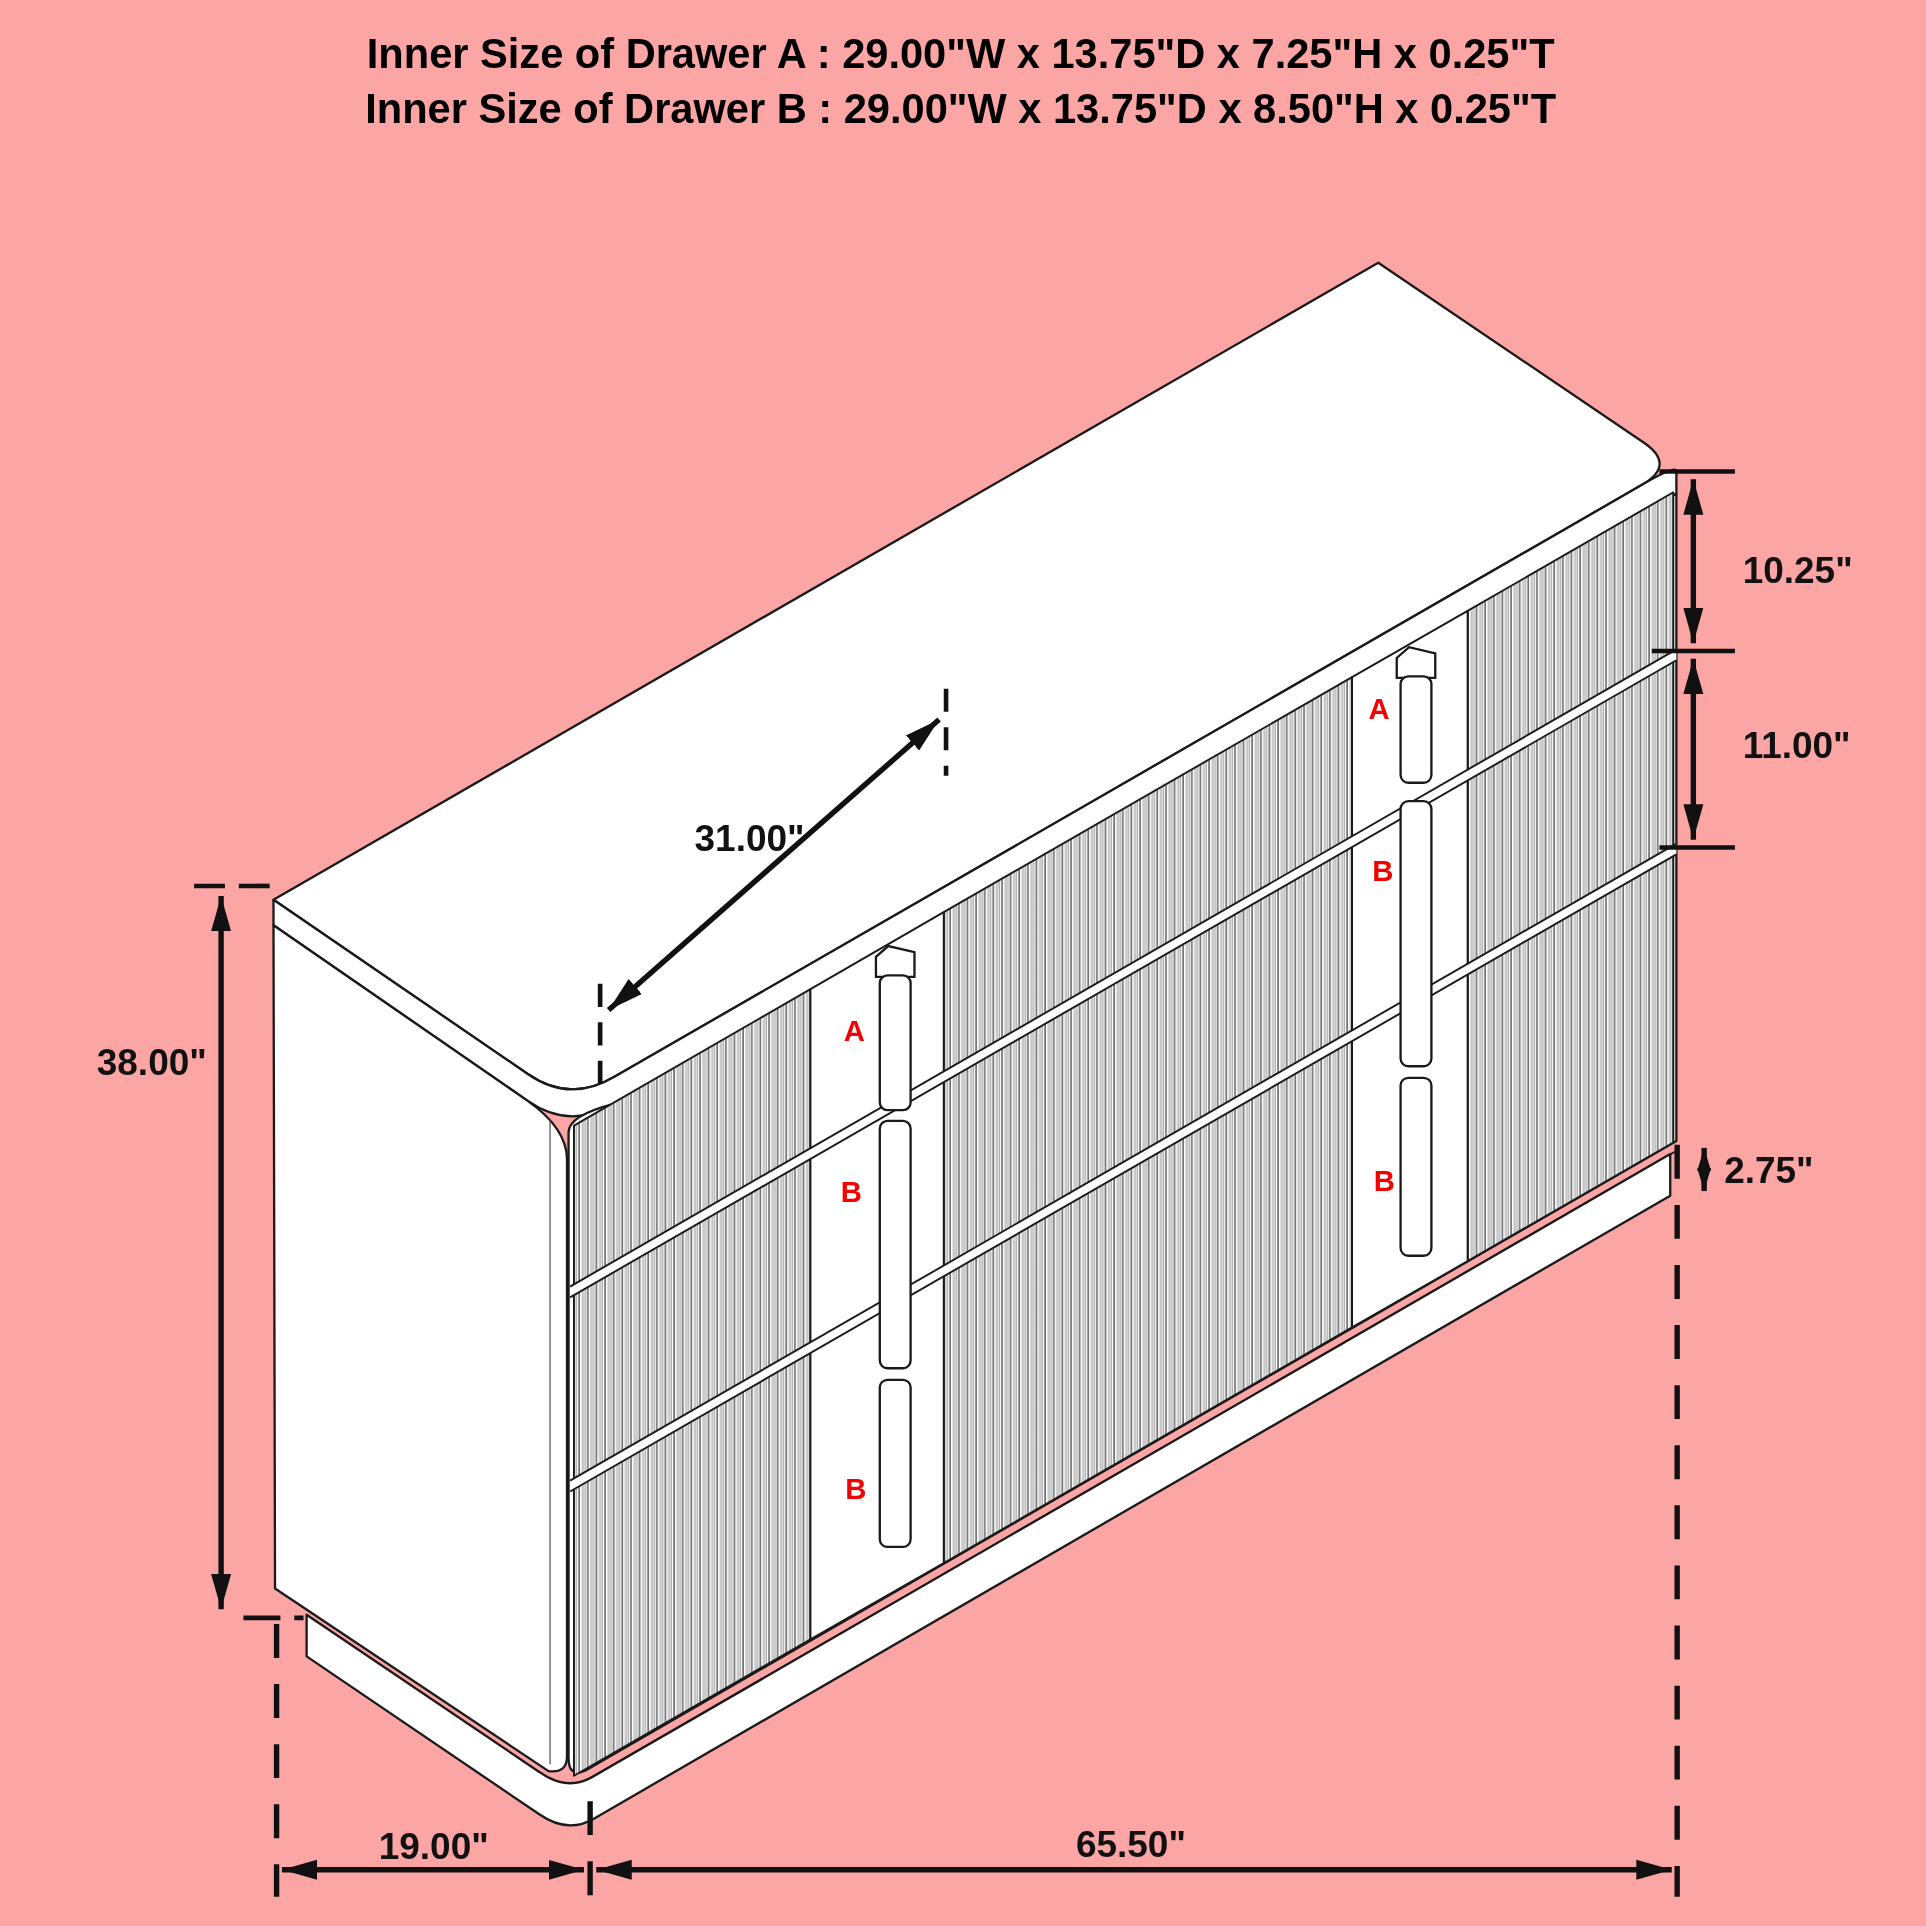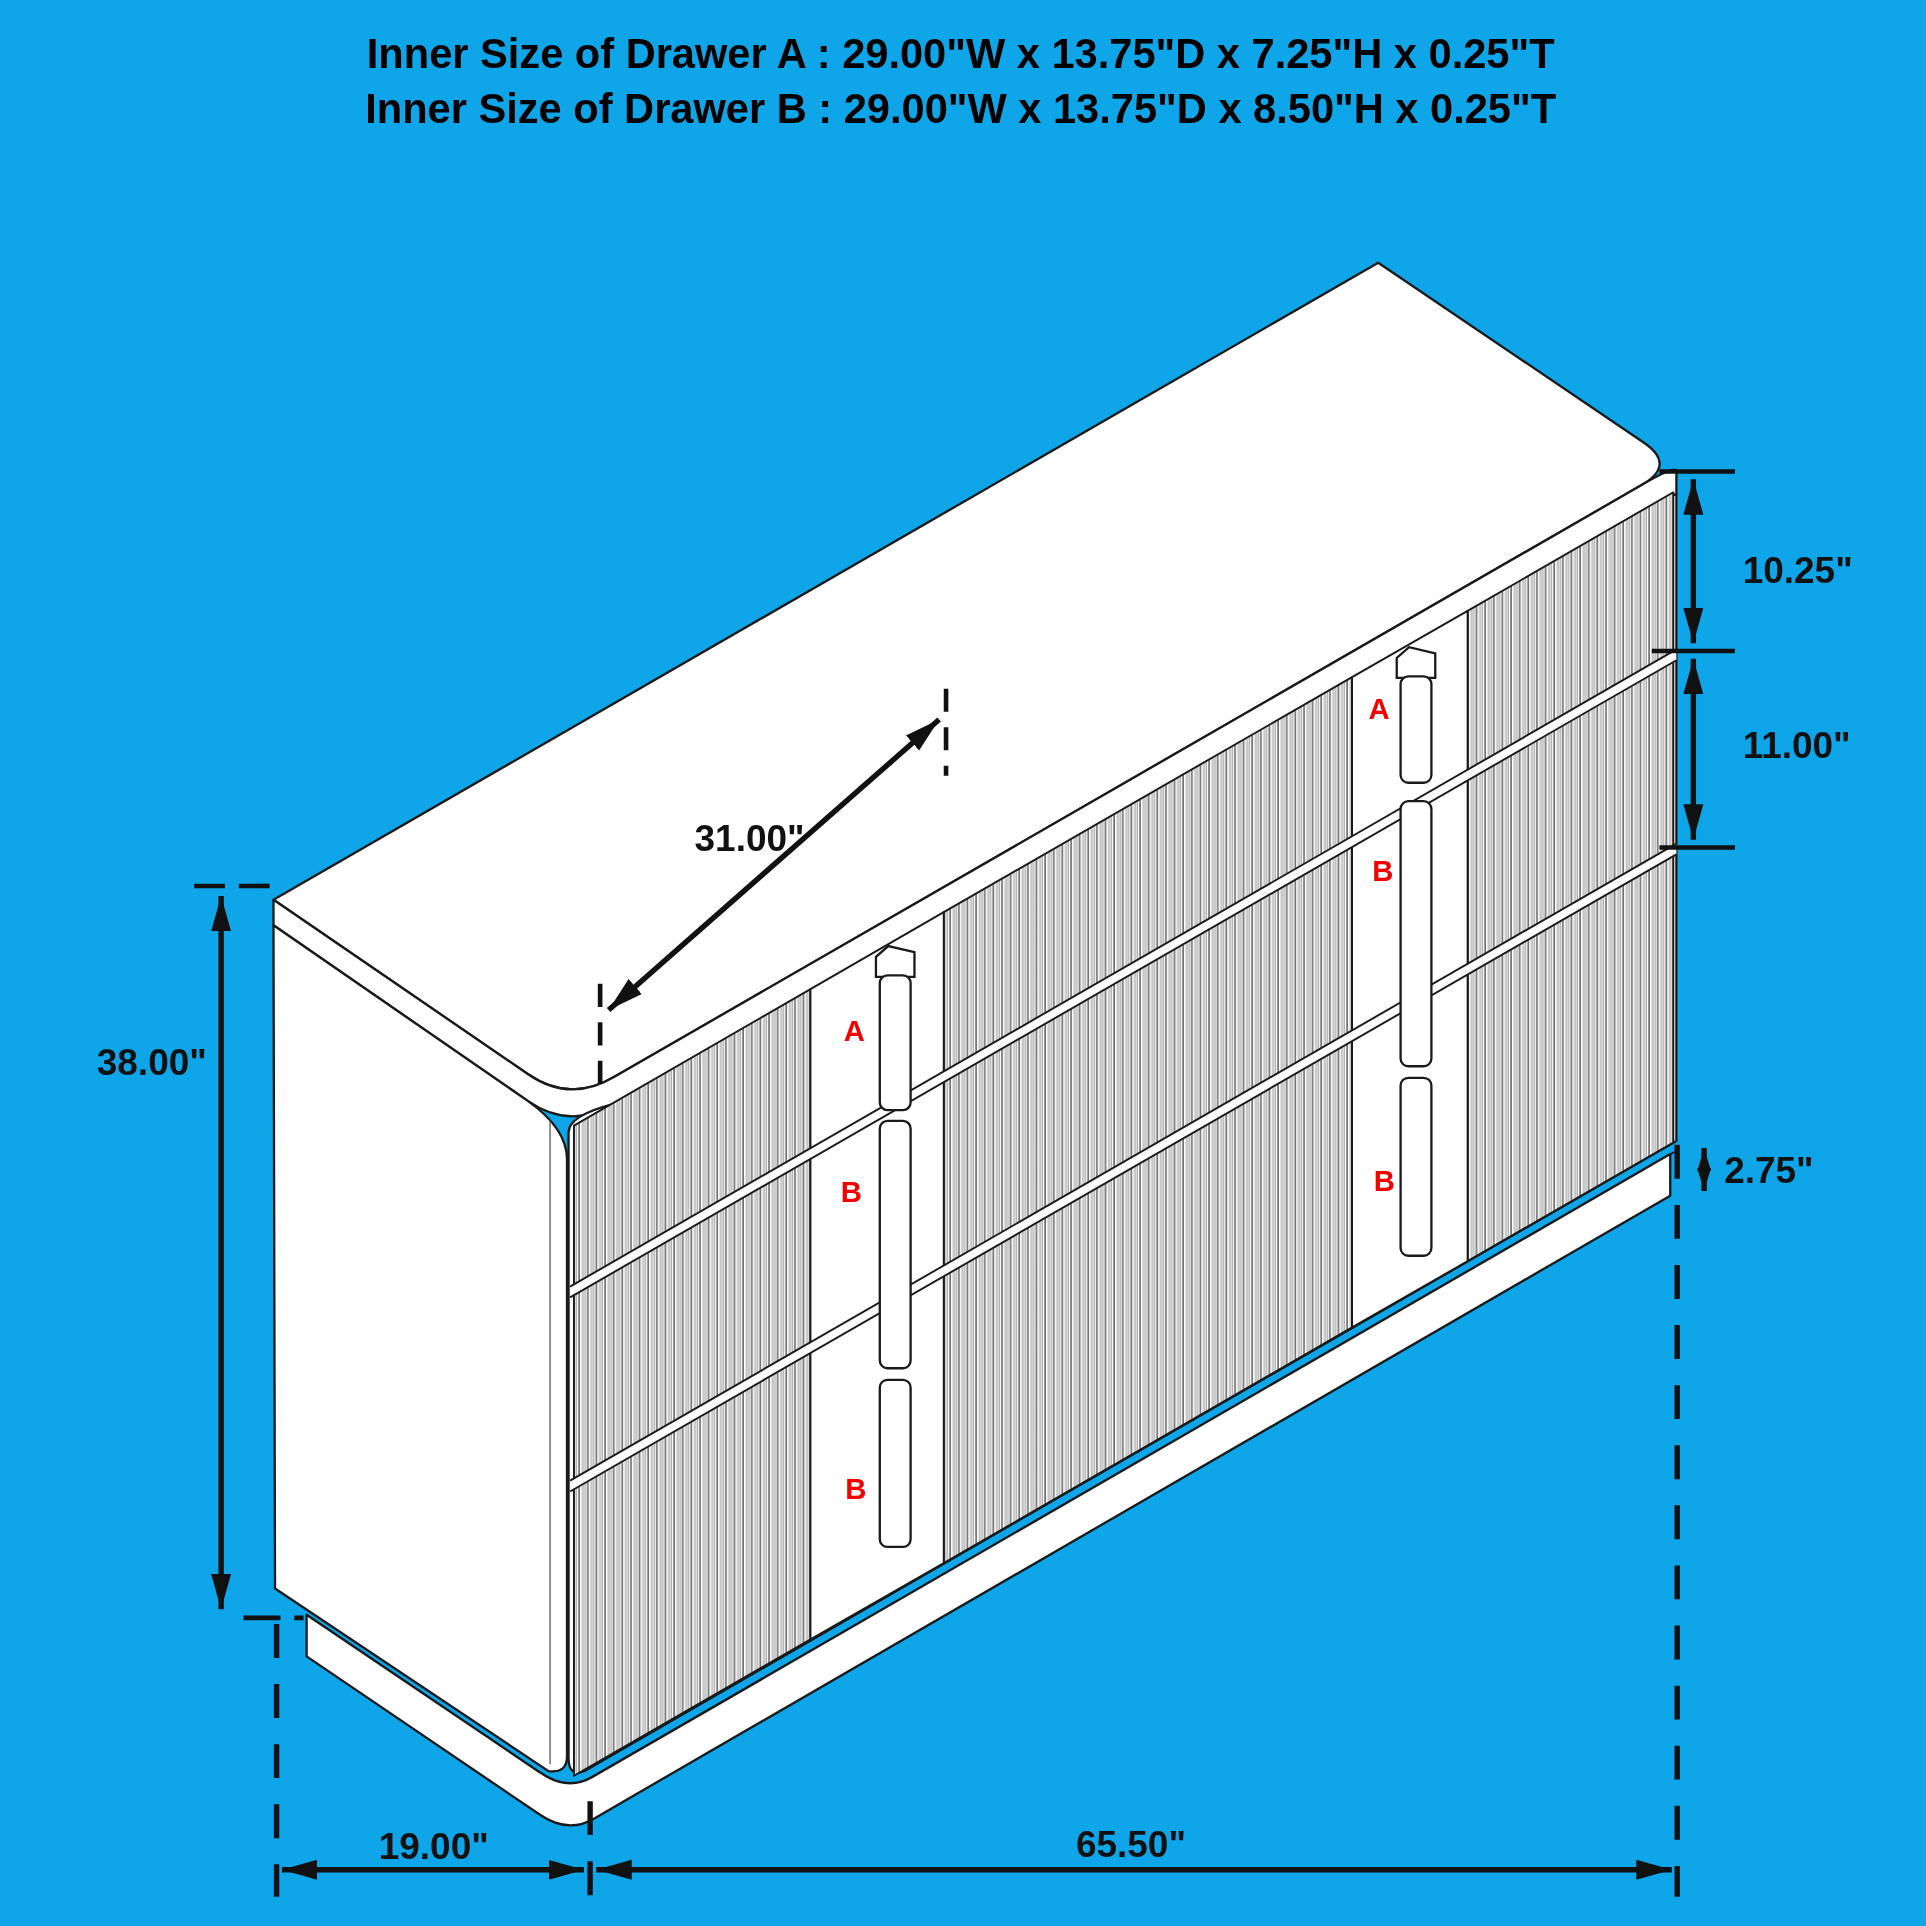--- a/index.html
+++ b/index.html
@@ -1,16 +1,16 @@
 <!DOCTYPE html>
 <html style="font-size:12.3px"><head>
 <meta charset="utf-8">
 <style>
   html,body{margin:0;padding:0;background:#ffffff;}
-  .stage{position:relative;width:1926px;height:1926px;background:#0ea5e9;overflow:hidden;text-align:center;}
+  .stage{position:relative;width:1926px;height:1926px;background:#fca5a5;overflow:hidden;text-align:center;}
   svg{position:absolute;left:0;top:0;}
   .t-title{font-family:"Liberation Sans",sans-serif;font-weight:bold;font-size:54px;fill:#000000;}
   .t-dim{font-family:"Liberation Sans",sans-serif;font-weight:bold;font-size:48px;fill:#111111;}
   .t-letter{font-family:"Liberation Sans",sans-serif;font-weight:bold;font-size:38px;}
   .ln{stroke:#1a1a1a;fill:none;}
   .face{fill:#ffffff;stroke:#1a1a1a;stroke-width:3;stroke-linejoin:round;}
   .fluted{fill:url(#flutes);stroke:#1a1a1a;stroke-width:2.5;stroke-linejoin:round;}
   .stile{fill:#ffffff;stroke:#1a1a1a;stroke-width:2.5;stroke-linejoin:round;}
   .gapband{fill:#ffffff;stroke:none;}
   .gapedge{stroke:#1a1a1a;stroke-width:2.5;}

